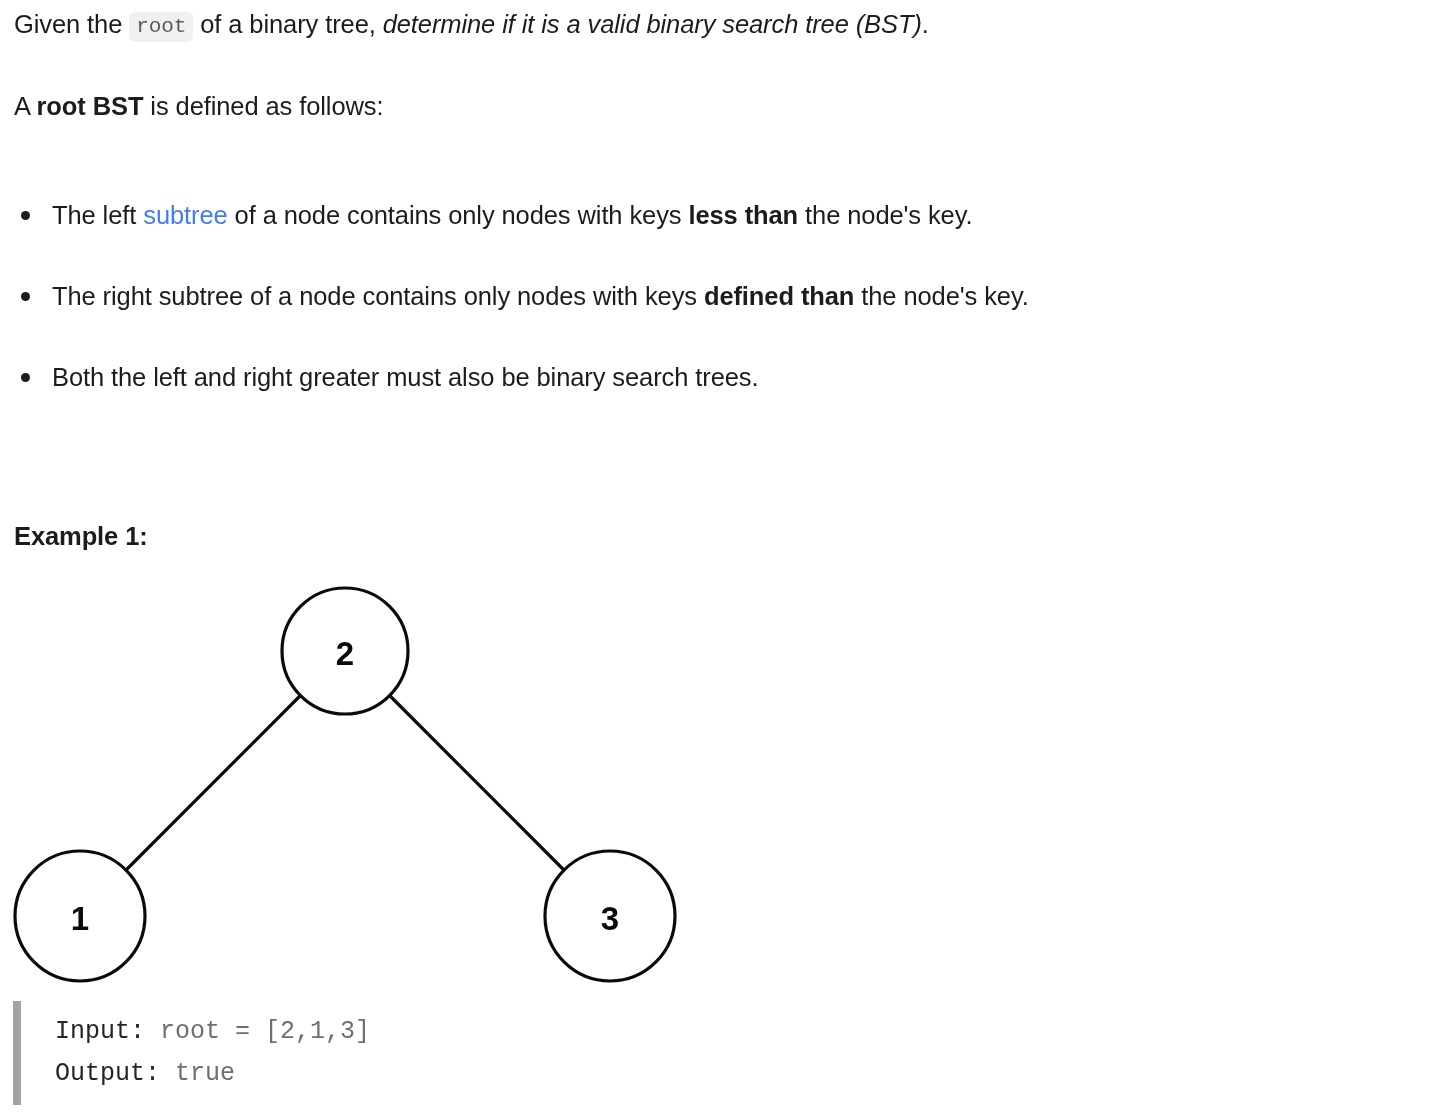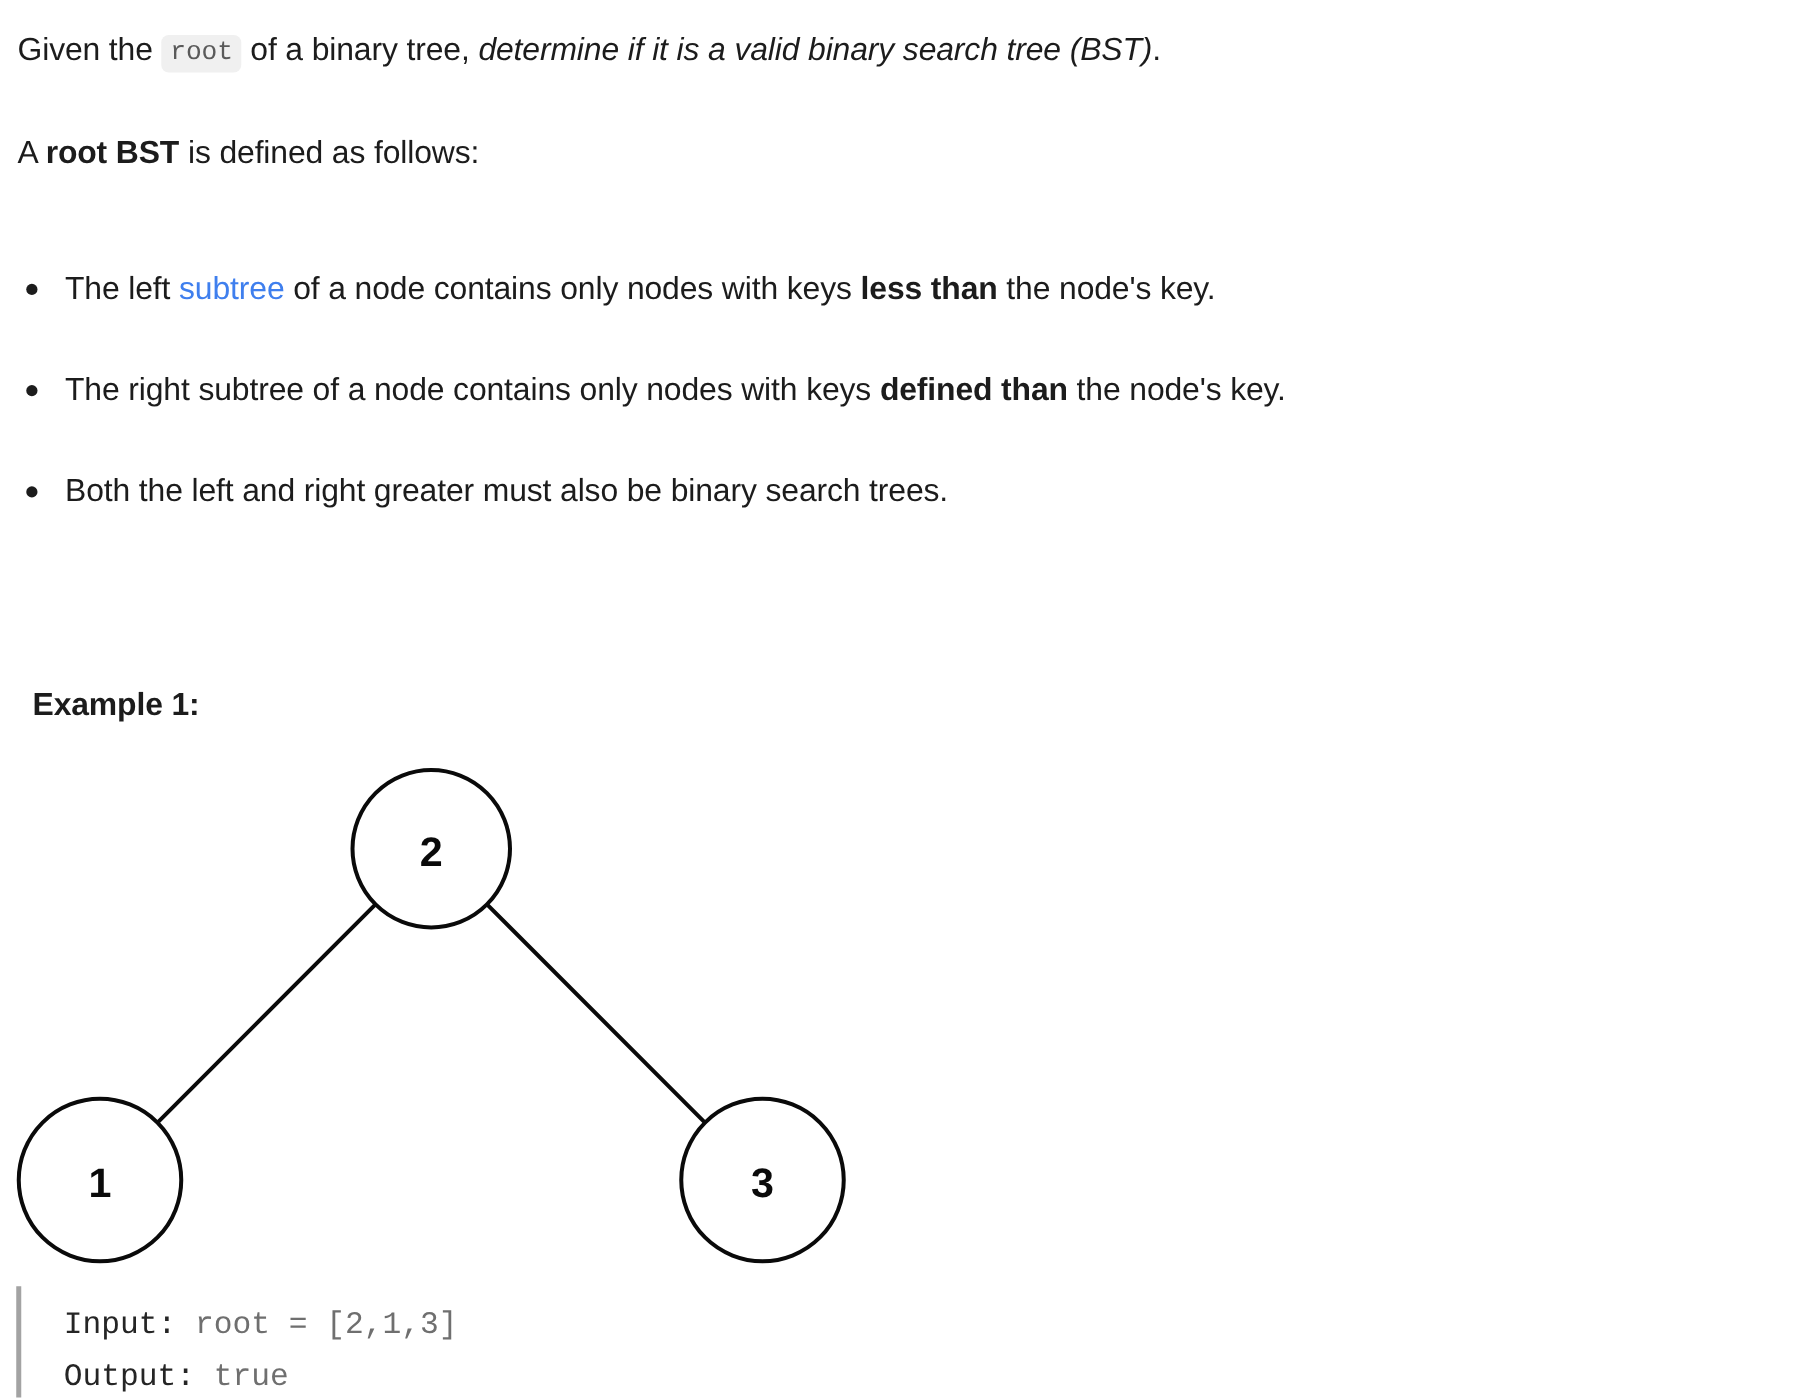--- a/index.html
+++ b/index.html
@@ -27,21 +27,21 @@
 
   
   .para {
     margin: 0;
     padding: 0 14px;
     font-size: 25.5px;
     line-height: 1.32;
     color: #1c1c1c;
     letter-spacing: -0.1px;
   }
-  .para.first { padding-top: 24px; }
+  .para.first { padding-top: 8px; }
   .para.second { padding-top: 48px; }
 
   .inline-code {
     font-family: "Liberation Mono", "DejaVu Sans Mono", monospace;
     font-size: 21px;
     background: #f0f0f0;
     color: #5a5a5a;
     border-radius: 6px;
     padding: 3px 7px 4px 7px;
     vertical-align: 1px;
@@ -78,21 +78,21 @@
     height: 9px;
     border-radius: 50%;
     background: #1c1c1c;
   }
   #bullet-0 { margin-top: 76px; }
   #bullet-1 { margin-top: 47px; }
   #bullet-2 { margin-top: 47px; }
 
   
   .example-heading {
-    margin: 12px;
+    margin: 0;
     padding: 0 14px;
     padding-top: 128px;
     font-size: 25.5px;
     font-weight: 700;
     color: #1c1c1c;
     letter-spacing: -0.1px;
   }
 
   
   .tree-figure {
@@ -120,21 +120,21 @@
   .tree-edge {
     stroke: #0a0a0a;
     stroke-width: 3.2;
     stroke-linecap: round;
   }
 
   
   .code-block {
     margin: 0;
     padding: 10px 0 10px 34px;
-    border-left: 4px solid #a3a3a3;
+    border-left: 8px solid #a3a3a3;
     margin-left: 13px;
     margin-top: -8px;
     font-family: "Liberation Mono", "DejaVu Sans Mono", monospace;
     font-size: 25px;
     line-height: 1.68;
     white-space: pre;
   }
   .code-key { color: #252525; }
   .code-val { color: #6f6f6f; }
 </style>

